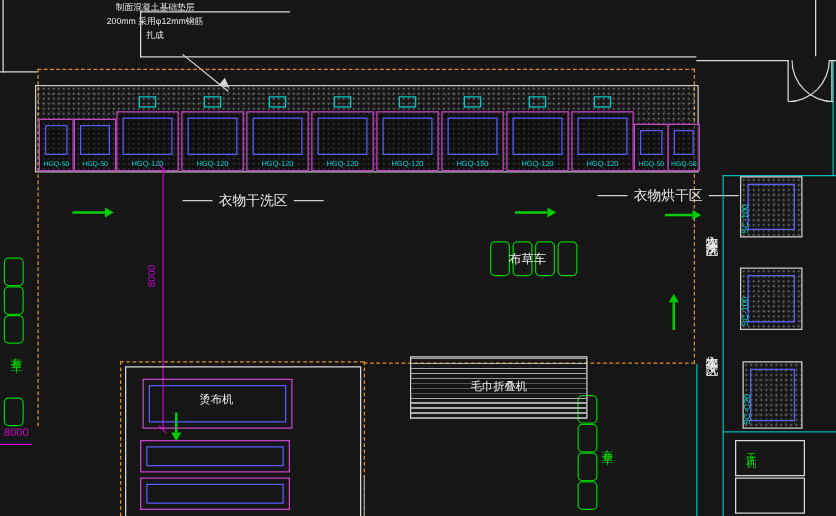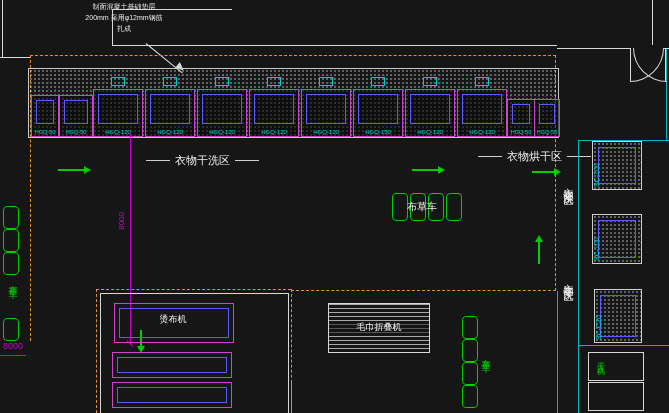--- a/index.html
+++ b/index.html
@@ -208,21 +208,21 @@
     <div class="inner"></div>
   </div>
   <div class="abs wtext" style="left:114px;top:313px;width:118px;text-align:center;font-size:9px;z-index:3;">烫布机</div>
   <div class="pmach" style="left:112px;top:352px;width:118px;height:24px;">
     <div class="inner"></div>
   </div>
   <div class="pmach" style="left:112px;top:382px;width:118px;height:24px;">
     <div class="inner"></div>
   </div>
 
-  <div class="abs stripes" style="left:328px;top:303px;width:100px;height:48px;border:1px solid #d8d8d8;">
+  <div class="abs stripes" style="left:328px;top:285px;width:100px;height:48px;border:1px solid #d8d8d8;padding-left:40px;">
     <div class="abs wtext" style="left:0;top:17px;width:100%;text-align:center;font-size:9px;background:rgba(20,20,20,.55);">毛巾折叠机</div>
   </div>
 
   <div class="vline cyline" style="left:557px;top:291px;height:122px;"></div>
   <div class="vline cyline" style="left:578px;top:140px;height:273px;"></div>
   <div class="hline cyline" style="left:578px;top:140px;width:91px;"></div>
   <div class="hline cyline" style="left:578px;top:345px;width:91px;"></div>
 
   <div class="abs wtext vtext" style="left:561px;top:180px;font-size:10px;">衣物水洗区</div>
   <div class="abs wtext vtext" style="left:561px;top:276px;font-size:10px;">衣物干洗区</div>

